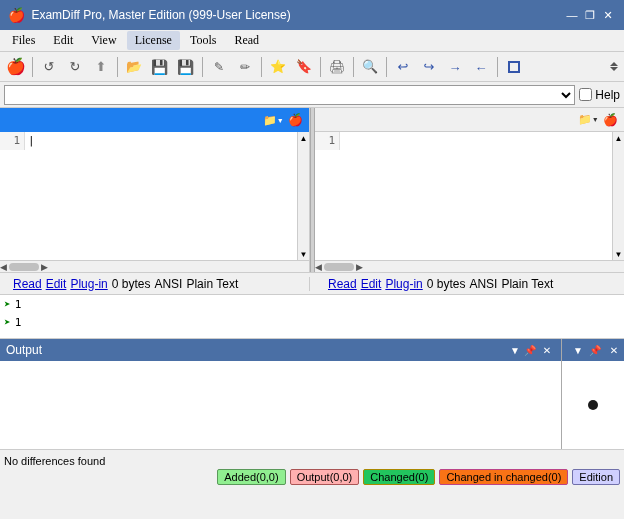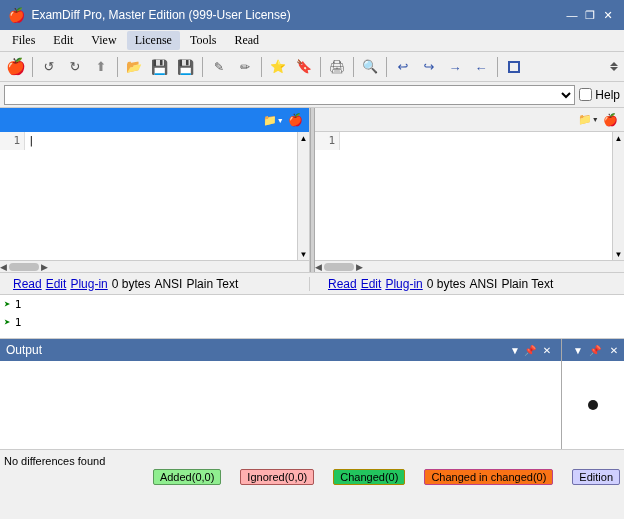--- a/index.html
+++ b/index.html
@@ -347,21 +347,21 @@
     }
 
     
     .bottom-status {
       height: 22px;
       background: #f0f0f0;
       border-top: 1px solid #ccc;
       display: flex;
       align-items: center;
       padding: 0 4px;
-      gap: 19px;
+      gap: 4px;
       font-size: 11px;
     }
     .status-badge {
       padding: 1px 6px;
       border-radius: 2px;
       font-size: 11px;
       border: 1px solid transparent;
       margin-top: 32px;
     }
     .badge-added { background: #90ee90; border-color: #5a9a5a; color: #000; }
@@ -637,17 +637,17 @@
       <div style="flex:1;background:white;position:relative;">
         <div class="sidebar-dot"></div>
       </div>
     </div>
   </div>
 </div>
 
 <div class="bottom-status">
   <span class="status-text">No differences found</span>
   <span class="status-badge badge-added">Added(0,0)</span>
-  <span class="status-badge badge-deleted">Ignored(0,0)</span>
+  <span class="status-badge badge-deleted">Output(0,0)</span>
   <span class="status-badge badge-changed">Changed(0)</span>
   <span class="status-badge badge-changed-in-changed">Changed in changed(0)</span>
   <span class="status-badge badge-ignored">Edition</span>
 </div>
 
 </body></html>

